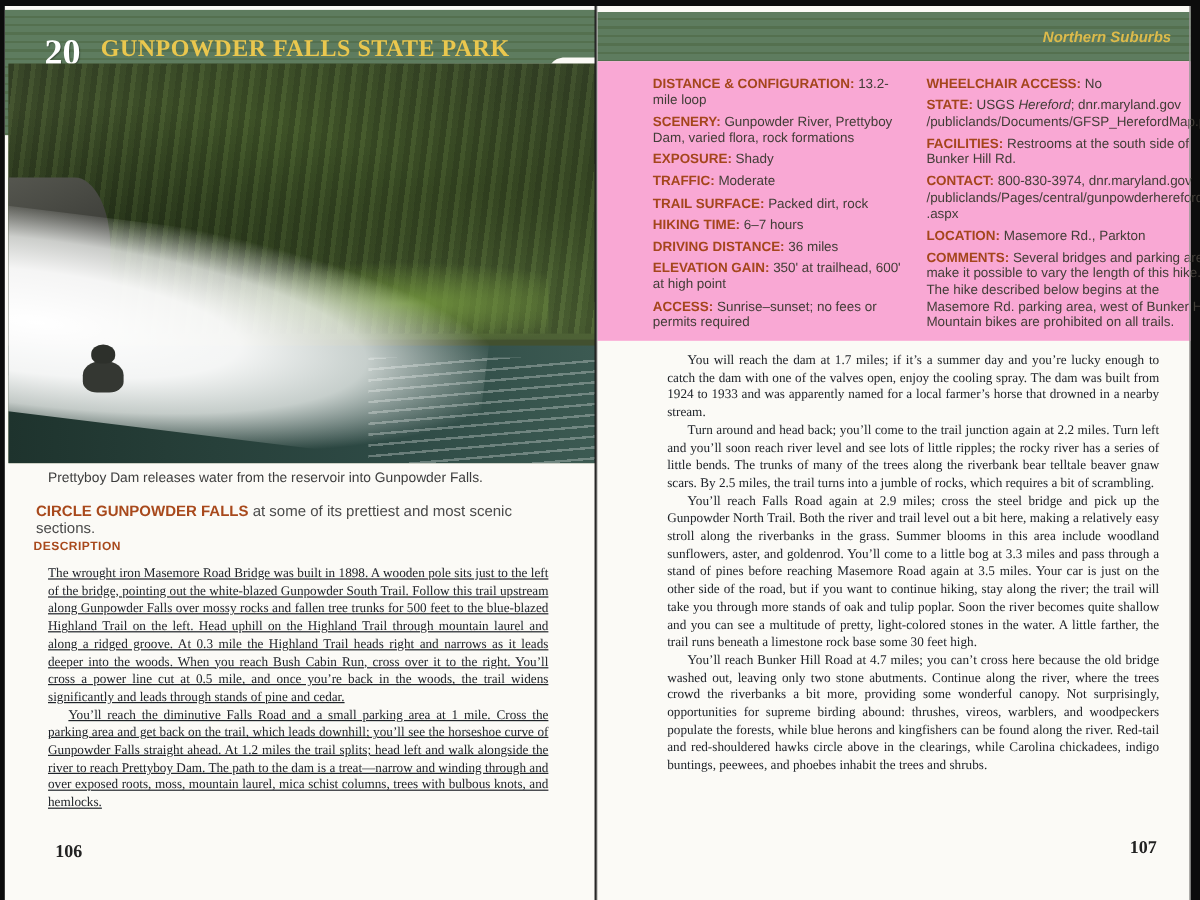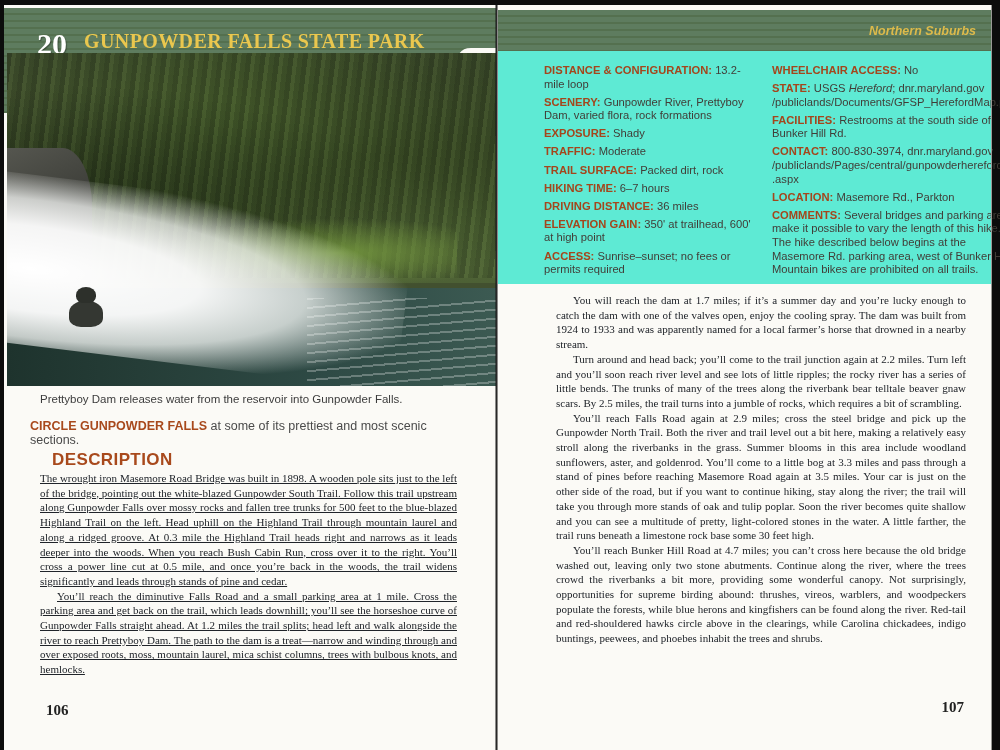--- a/index.html
+++ b/index.html
@@ -45,37 +45,37 @@
       background:repeating-linear-gradient(175deg,rgba(255,255,255,.8) 0 2px,transparent 2px 9px);}
   .ph-spray{position:absolute;left:-60px;top:140px;width:460px;height:170px;transform:rotate(7deg);
       background:radial-gradient(ellipse at 18% 55%,#ffffff 0%,rgba(255,255,255,.95) 32%,rgba(250,252,250,.75) 52%,rgba(250,252,250,0) 74%);}
   .ph-cairn{position:absolute;left:62px;top:248px;width:34px;height:26px;background:#343732;border-radius:45% 45% 35% 35%;}
   .ph-cairn::before{content:"";position:absolute;left:7px;top:-14px;width:20px;height:16px;background:#2d302b;border-radius:50% 50% 40% 40%;}
 
   
   .caption{position:absolute;left:36px;top:388px;width:430px;font-size:11.5px;color:#3c3c3c;}
   .intro-line{position:absolute;left:26px;top:414px;width:440px;text-align:left;font-size:12.5px;color:#4a4a4a;}
   .intro-highlight{color:#a8491c;font-weight:bold;}
-  .section-heading{position:absolute;left:48px;top:445px;font-size:17px;font-weight:bold;color:#a8491c;letter-spacing:.4px;}
+  .section-heading{position:absolute;left:24px;top:445px;font-size:10px;font-weight:bold;color:#a8491c;letter-spacing:.4px;}
   .body-text{position:absolute;font-family:"Liberation Serif",serif;font-size:11px;line-height:14.7px;
              color:#20242a;text-align:justify;}
   .left-body{left:36px;top:466px;width:417px;text-decoration:underline;}
   .left-body p{margin:0;}
   .left-body p + p{text-indent:17px;}
   .right-body{left:552px;top:288px;width:410px;}
   .right-body p{margin:0;text-indent:17px;}
   .page-num{position:absolute;font-family:"Liberation Serif",serif;font-weight:bold;font-size:15px;color:#222;}
   .pn-left{left:42px;top:697px;}
   .pn-right{right:28px;top:694px;}
 
   
   .band{position:absolute;left:494px;top:5px;width:494px;height:41px;
         background:repeating-linear-gradient(180deg,#5e7c5f 0px,#5e7c5f 5px,#54704f 5px,#54704f 7px);}
   .running-header{position:absolute;right:16px;top:14px;color:#dcba4b;font-style:italic;font-weight:bold;font-size:12.5px;}
-  .info-box{position:absolute;left:494px;top:46px;width:494px;height:233px;background:#5eead4;
+  .info-box{position:absolute;left:494px;top:46px;width:494px;height:233px;background:#f9a8d4;
             display:flex;box-sizing:border-box;padding:13px 12px 8px 46px;gap:16px;}
   .info-col{font-size:11.2px;line-height:13.6px;color:#413d37;}
   .info-col-1{flex:0 0 212px;}
   .info-col-2{flex:1;}
   .info-item{margin:0 0 4.5px 0;}
   .info-item b{color:#a4461c;}
 
   [data-interactable="false"]{cursor:default;}
 </style>
 </head>

